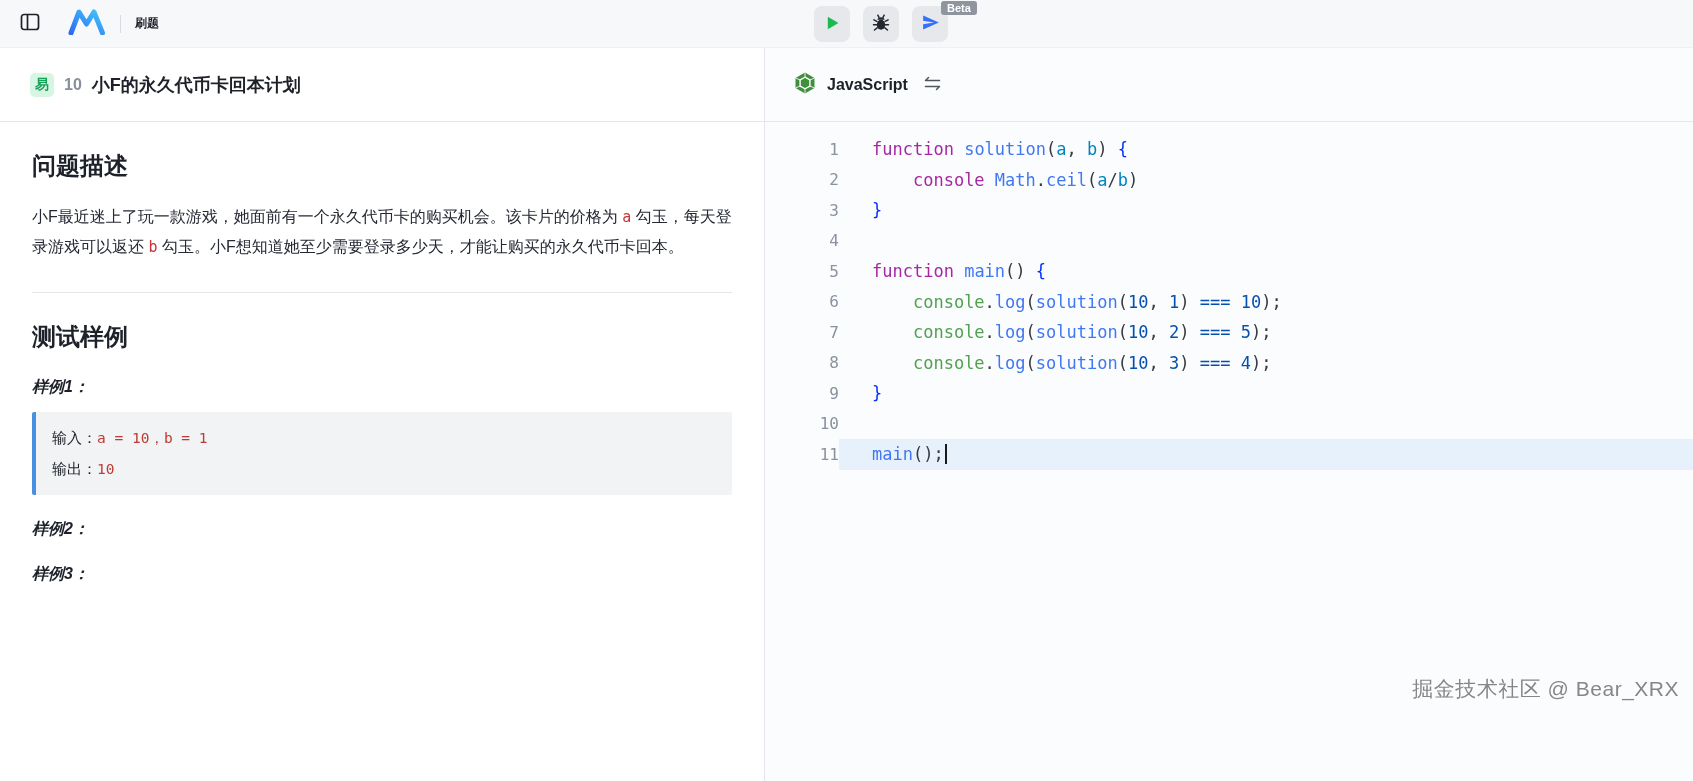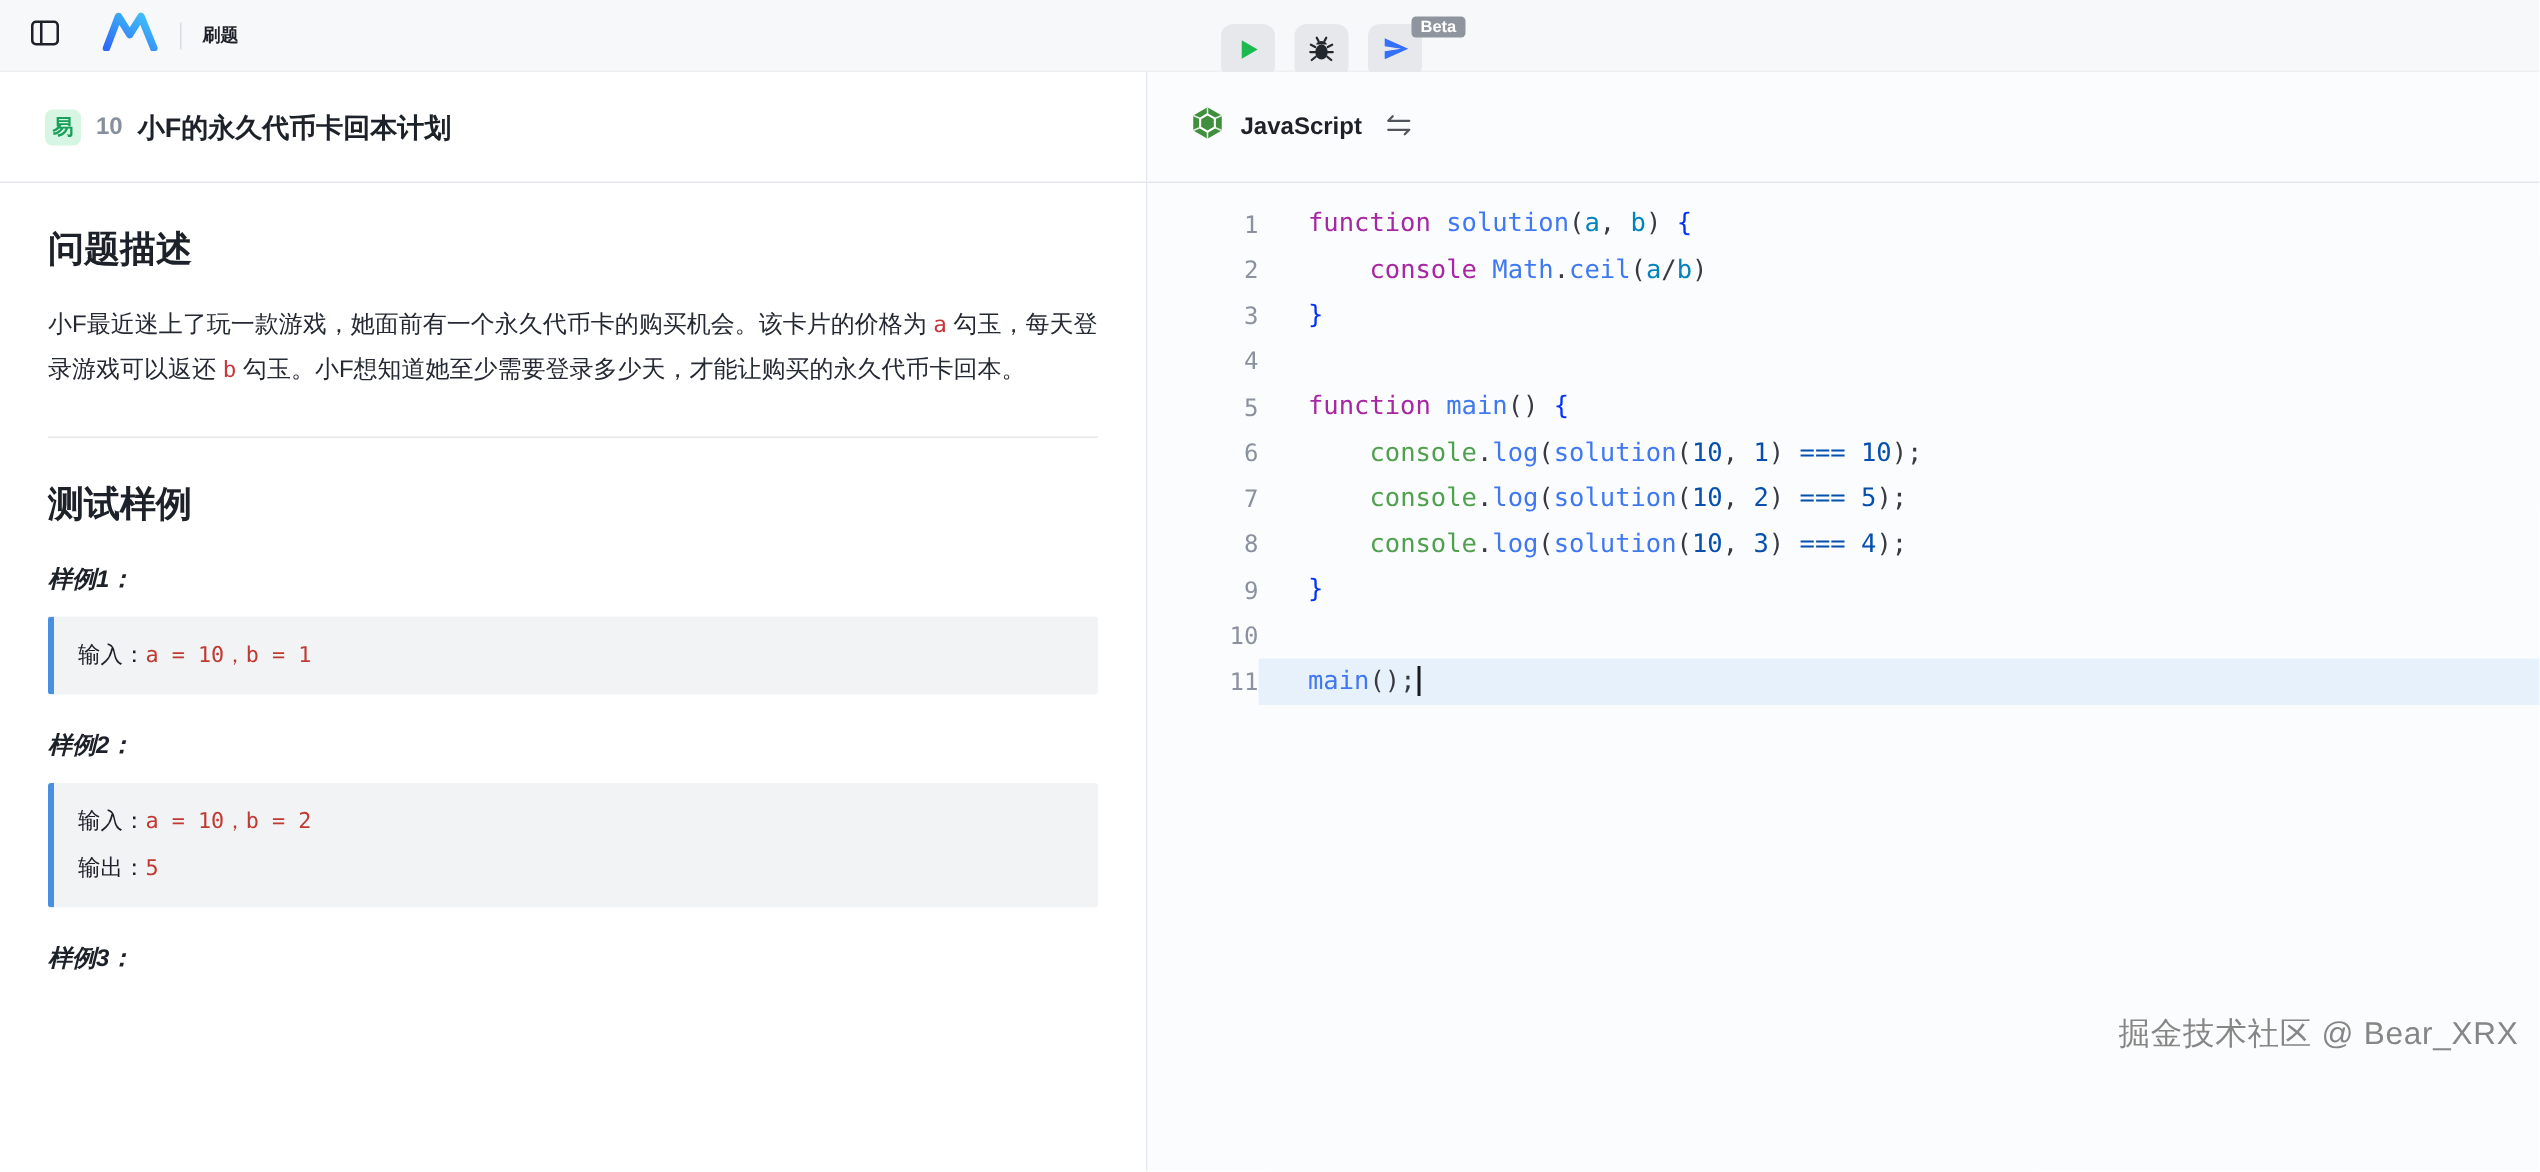--- a/index.html
+++ b/index.html
@@ -7,21 +7,21 @@
     background:#fff; font-family:"Liberation Sans","DejaVu Sans",sans-serif; color:#1d2129; }
 
   
   .topbar { height:48px; background:#f7f8fa; border-bottom:1px solid #eef0f2;
     display:flex; align-items:center; padding:0 14px; position:relative; }
   .icon-btn { width:32px; height:32px; display:flex; align-items:center; justify-content:center;
     border:none; background:transparent; border-radius:6px; cursor:pointer; }
   .logo-wrap { margin-left:22px; display:flex; align-items:center; }
   .topbar-divider { width:1px; height:18px; background:#d9dde3; margin:0 14px; }
   .app-name { font-size:12px; font-weight:600; color:#1d2129; }
-  .topbar-actions { position:absolute; left:814px; top:16px; display:flex; gap:13px; }
+  .topbar-actions { position:absolute; left:814px; top:6px; display:flex; gap:13px; }
   .action-btn { width:36px; height:36px; border-radius:8px; background:#e6e8ec; border:none;
     display:flex; align-items:center; justify-content:center; cursor:pointer; position:relative; }
   .beta-badge { position:absolute; left:127px; top:-5px; background:#8f959e; color:#fff;
     font-size:11px; font-weight:600; padding:1px 6px; border-radius:3px; z-index:3; }
 
   
   .main { display:flex; height:733px; }
   .left-panel { width:765px; flex-shrink:0; background:#fff; border-right:1px solid #e5e6eb;
     display:flex; flex-direction:column; }
   .right-panel { flex:1; background:#fbfcfd; display:flex; flex-direction:column; position:relative; }
@@ -140,28 +140,25 @@
       <div class="problem-body">
         <h2 class="section-heading">问题描述</h2>
         <p class="description"><span>小F最近迷上了玩一款游戏，她面前有一个永久代币卡的购买机会。该卡片的价格为 </span><span class="inline-code">a</span><span> 勾玉，每天登录游戏可以返还 </span><span class="inline-code">b</span><span> 勾玉。小F想知道她至少需要登录多少天，才能让购买的永久代币卡回本。</span></p>
         <hr class="rule">
         <h2 class="section-heading">测试样例</h2>
         <div>
             <div>
               <div class="sample-label">样例1：</div>
               <div class="sample-block">
                 <div class="sample-row"><span>输入：</span><code>a = 10，b = 1</code></div>
+                <div class="sample-row"><span>输出：</span><code>10</code></div>
               </div>
             </div>
             <div>
               <div class="sample-label">样例2：</div>
-              <div class="sample-block">
-                <div class="sample-row"><span>输入：</span><code>a = 10，b = 2</code></div>
-                <div class="sample-row"><span>输出：</span><code>5</code></div>
-              </div>
             </div>
             <div>
               <div class="sample-label">样例3：</div>
             </div>
           </div>
       </div>
     </section>
 
     <section class="right-panel">
       <div class="panel-header editor-header">

